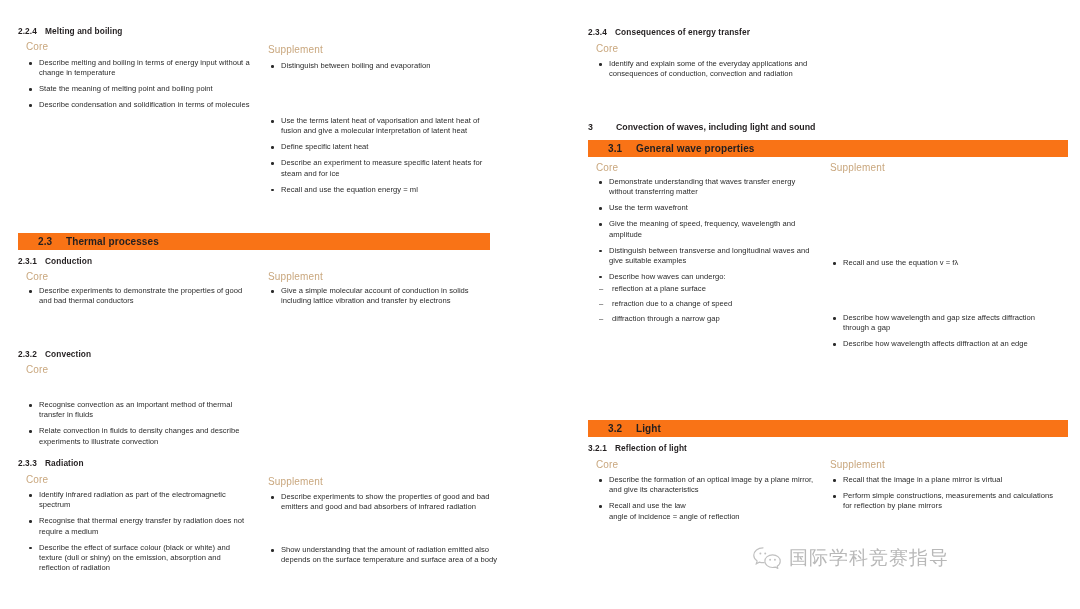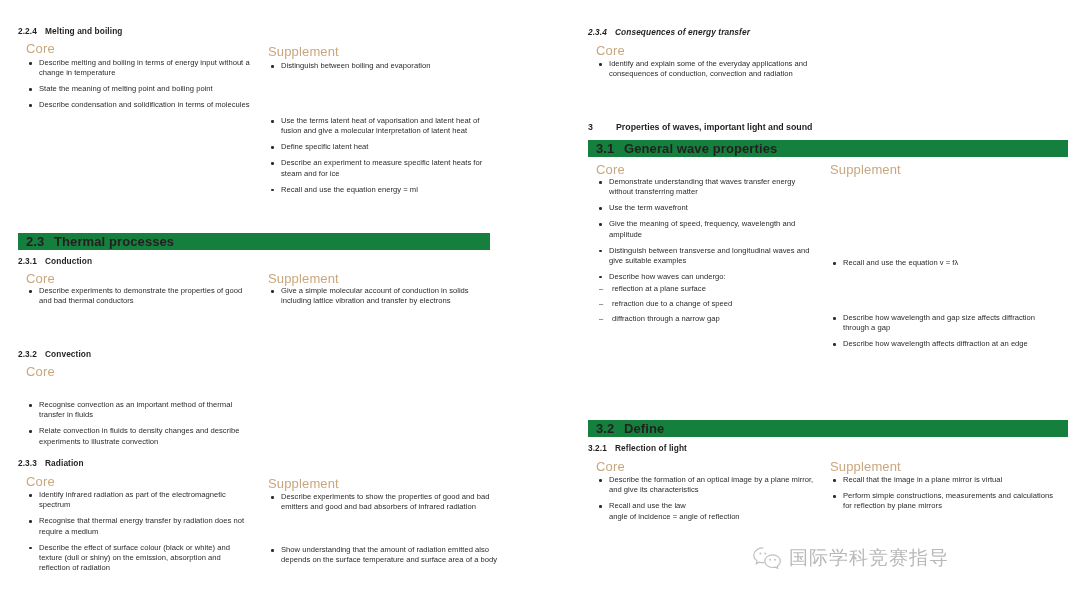--- a/index.html
+++ b/index.html
@@ -22,26 +22,26 @@
     height: 609px;
     padding: 0;
   }
   .page-left  { left: 0; }
   .page-right { left: 540px; }
 
   
   .blk { position: absolute; }
 
   .band {
-    background: #15803d;
+    background: #f97316;
     height: 17px;
     display: flex;
     align-items: center;
-    padding-left: 8px;
-    font-size: 13px;
+    padding-left: 20px;
+    font-size: 10px;
     font-weight: bold;
     color: #231f20;
     letter-spacing: .1px;
   }
   .band .num { display: inline-block; width: 28px; }
 
   .toplevel {
     height: 14px;
     display: flex;
     align-items: center;
@@ -55,21 +55,21 @@
   .subhead {
     font-size: 8.3px;
     font-weight: bold;
     color: #231f20;
     letter-spacing: .1px;
     white-space: nowrap;
   }
   .subhead .num { display: inline-block; width: 27px; }
 
   .cs-label {
-    font-size: 13px;
+    font-size: 10px;
     color: #c9a77e;
     letter-spacing: .15px;
   }
 
   ul.bl {
     list-style: none;
     margin: 0; padding: 0;
   }
   ul.bl > li {
     position: relative;
@@ -213,33 +213,33 @@
     </div>
     <div class="blk" style="left:268px; top:545px; width:232px;">
       <ul class="bl">
         <li>Show understanding that the amount of radiation emitted also depends on the surface temperature and surface area of a body</li>
       </ul>
     </div>
   </div>
 
   <div class="page-col page-right">
 
-    <div class="blk" style="left:48px; top:27px; width:280px;font-style:italic;">
+    <div class="blk" style="left:48px; top:27px; width:280px;">
       <div class="subhead"><span class="num">2.3.4</span><span>Consequences of energy transfer</span></div>
     </div>
     <div class="blk cs-label" style="left:56px; top:43px;">Core</div>
     <div class="blk" style="left:56px; top:59px; width:222px;">
       <ul class="bl">
         <li>Identify and explain some of the everyday applications and consequences of conduction, convection and radiation</li>
       </ul>
     </div>
 
     <div class="blk toplevel" style="left:48px; top:120px; width:440px; padding-left:0;">
       <span class="num">3</span>
-        <span>Properties of waves, important light and sound</span>
+        <span>Convection of waves, including light and sound</span>
     </div>
 
     <div class="blk band" style="left:48px; top:140px; width:480px;">
       <span class="num">3.1</span>
         <span>General wave properties</span>
     </div>
 
     <div class="blk cs-label" style="left:56px; top:162px;">Core</div>
     <div class="blk cs-label" style="left:290px; top:162px;">Supplement</div>
 
@@ -267,21 +267,21 @@
     </div>
     <div class="blk" style="left:290px; top:313px; width:230px;">
       <ul class="bl">
         <li>Describe how wavelength and gap size affects diffraction through a gap</li>
         <li>Describe how wavelength affects diffraction at an edge</li>
       </ul>
     </div>
 
     <div class="blk band" style="left:48px; top:420px; width:480px;">
       <span class="num">3.2</span>
-        <span>Define</span>
+        <span>Light</span>
     </div>
 
     <div class="blk" style="left:48px; top:443px; width:280px;">
       <div class="subhead"><span class="num">3.2.1</span><span>Reflection of light</span></div>
     </div>
     <div class="blk cs-label" style="left:56px; top:459px;">Core</div>
     <div class="blk" style="left:56px; top:475px; width:225px;">
       <ul class="bl">
         <li>Describe the formation of an optical image by a plane mirror, and give its characteristics</li>
         <li>Recall and use the law<br>angle of incidence = angle of reflection</li>

